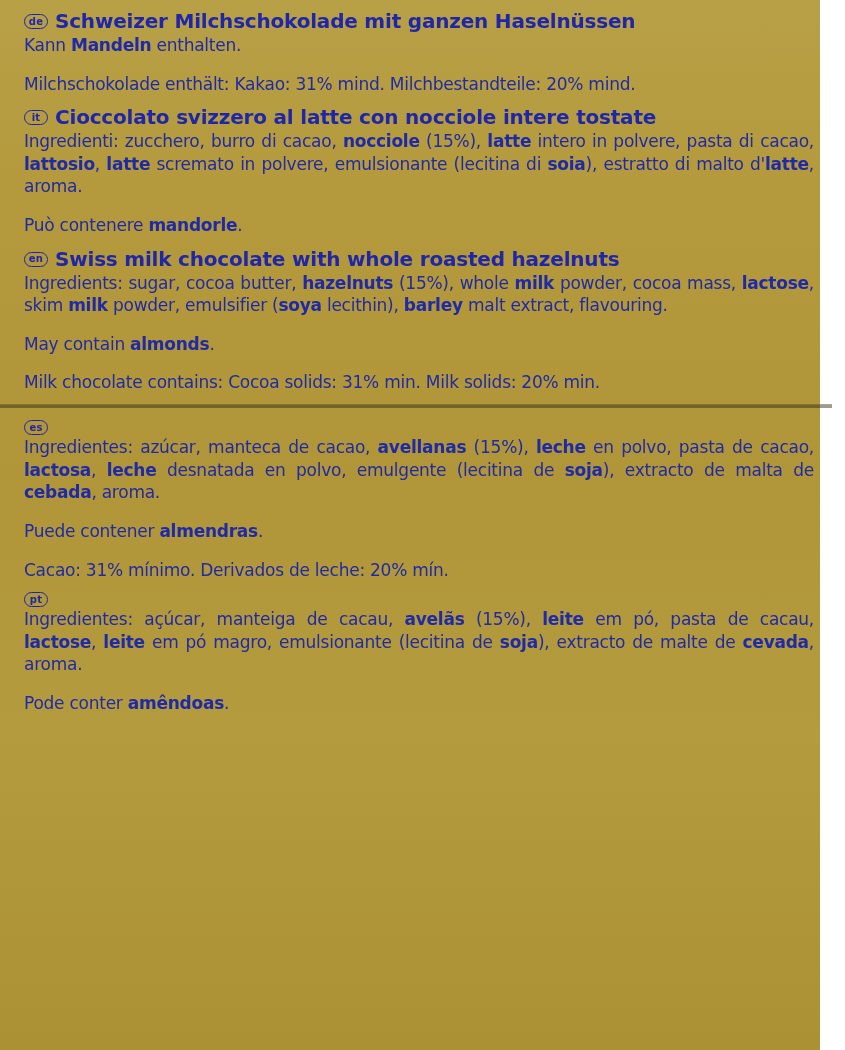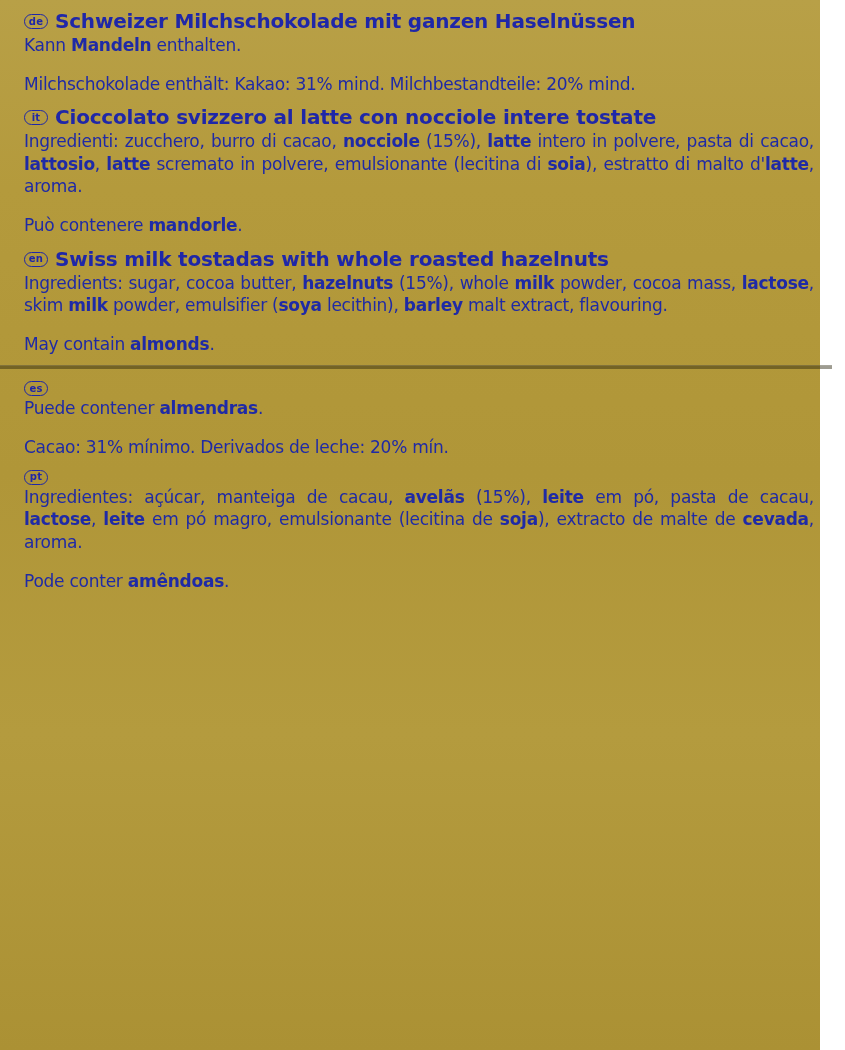--- a/index.html
+++ b/index.html
@@ -110,32 +110,34 @@
     </div>
     <p class="para justify">Ingredienti: zucchero, burro di cacao, <b>nocciole</b> (15%), <b>latte</b> intero in polvere, pasta di cacao, <b>lattosio</b>, <b>latte</b> scremato in polvere, emulsionante (lecitina di <b>soia</b>), estratto di malto d'<b>latte</b>, aroma.</p>
     <p class="para">Può contenere <b>mandorle</b>.</p>
   </div>
 
   <div class="block-gap"></div>
 
   <div class="section">
     <div class="heading-row">
       <span class="lang-badge">en</span>
-      <span class="heading">Swiss milk tostadas with whole roasted hazelnuts</span>
+      <span class="heading">Swiss milk chocolate with whole roasted hazelnuts</span>
     </div>
     <p class="para justify">Ingredients: sugar, cocoa butter, <b>hazelnuts</b> (15%), whole <b>milk</b> powder, cocoa mass, <b>lactose</b>, skim <b>milk</b> powder, emulsifier (<b>soya</b> lecithin), <b>barley</b> malt extract, flavouring.</p>
     <p class="para">May contain <b>almonds</b>.</p>
+    <p class="para">Milk chocolate contains: Cocoa solids: 31% min. Milk solids: 20% min.</p>
   </div>
 
   <div class="divider"></div>
 
   <div class="section">
     <div class="heading-row">
       <span class="lang-badge">es</span>
     </div>
+    <p class="para justify">Ingredientes: azúcar, manteca de cacao, <b>avellanas</b> (15%), <b>leche</b> en polvo, pasta de cacao, <b>lactosa</b>, <b>leche</b> desnatada en polvo, emulgente (lecitina de <b>soja</b>), extracto de malta de <b>cebada</b>, aroma.</p>
     <p class="para">Puede contener <b>almendras</b>.</p>
     <p class="para">Cacao: 31% mínimo. Derivados de leche: 20% mín.</p>
   </div>
 
   <div class="block-gap"></div>
 
   <div class="section">
     <div class="heading-row">
       <span class="lang-badge">pt</span>
     </div>

